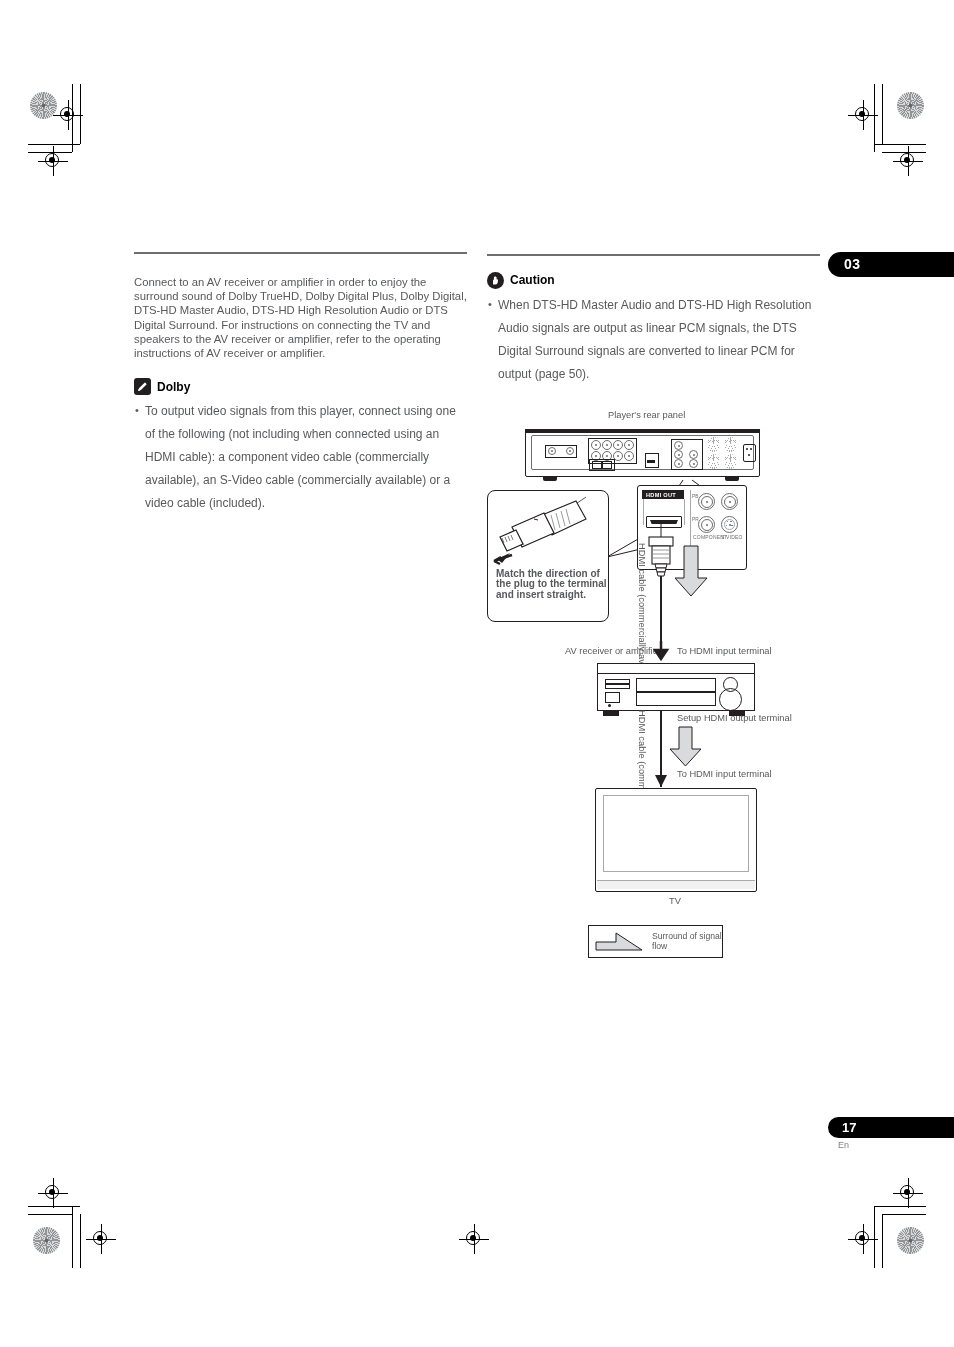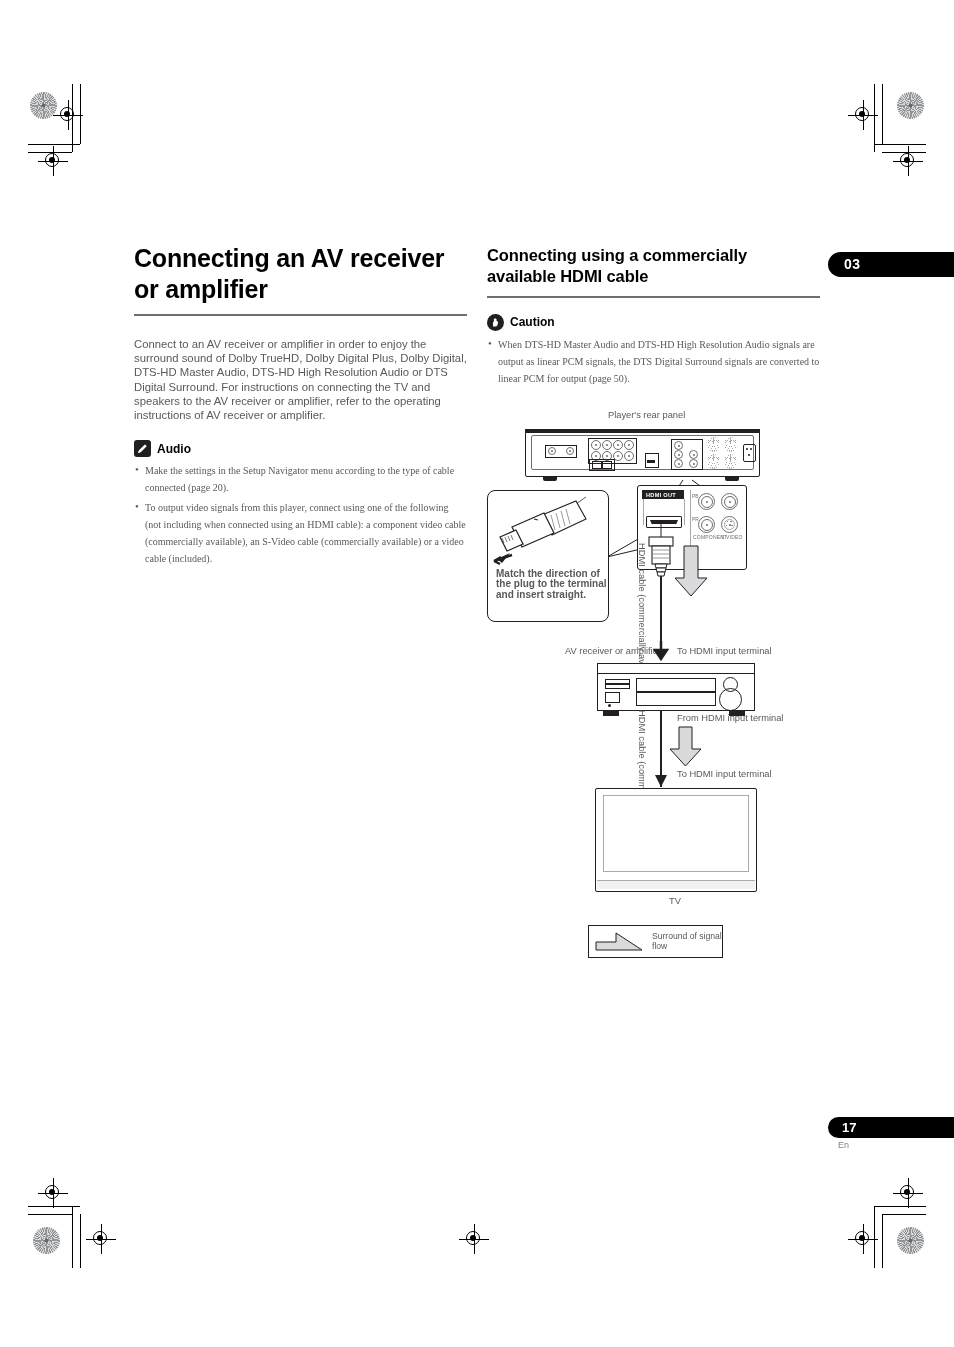--- a/index.html
+++ b/index.html
@@ -88,21 +88,21 @@
   .block-head{display:flex;align-items:center;gap:6px;}
   .icon-badge{
     width:17px;height:17px;background:#231f20;border-radius:3px;
     position:relative;flex:0 0 auto;
   }
   .icon-badge svg{position:absolute;left:2px;top:2px;}
   .block-head .label{font-size:12px;font-weight:bold;color:#000;}
   ul.bullets{margin:5px 0 0 0;padding:0;list-style:none;}
   ul.bullets li{
     position:relative;padding-left:11px;margin-top:3px;
-    font-size:10px;line-height:17px;color:#58595b;font-family:Liberation Serif, serif;
+    font-size:12px;line-height:23px;color:#58595b;
   }
   ul.bullets li:first-child{margin-top:2px;}
   ul.bullets li:before{
     content:"\2022";position:absolute;left:1px;top:-1px;font-size:11px;color:#58595b;
   }
 
   
   .diagram{position:absolute;left:487px;top:405px;width:345px;height:570px;}
   .dlabel{position:absolute;font-size:9.3px;color:#58595b;line-height:11px;white-space:nowrap;}
   .dlabel.vert{
@@ -225,44 +225,41 @@
       <div class="c1"></div>
       <div class="c2"></div>
   </div>
 
 
   <div class="chapter-tab">
     <span class="num">03</span>
   </div>
 
   <div class="col-left">
-    <h1 class="title">Connecting an AV receiver or amplifier</h1>
     <div class="rule"></div>
     <p class="body">Connect to an AV receiver or amplifier in order to enjoy the surround sound of Dolby TrueHD, Dolby Digital Plus, Dolby Digital, DTS-HD Master Audio, DTS-HD High Resolution Audio or DTS Digital Surround. For instructions on connecting the TV and speakers to the AV receiver or amplifier, refer to the operating instructions of AV receiver or amplifier.</p>
 
     <div class="block">
       <div class="block-head">
         <span class="icon-badge">
           <svg width="13" height="13" viewBox="0 0 13 13">
             <path d="M2 11 L3.2 8.1 L9.1 2.2 L10.9 4 L5 9.9 Z" fill="#ffffff"></path>
             <path d="M9.1 2.2 L10.9 4" stroke="#231f20" stroke-width="0.8"></path>
             <path d="M2.2 10.9 L4.4 10.2 L2.9 8.7 Z" fill="#ffffff"></path>
           </svg>
         </span>
-        <span class="label">Audio</span>
+        <span class="label">Dolby</span>
       </div>
       <ul class="bullets">
-        <li>Make the settings in the Setup Navigator menu according to the type of cable connected (page 20).</li>
         <li>To output video signals from this player, connect using one of the following (not including when connected using an HDMI cable): a component video cable (commercially available), an S-Video cable (commercially available) or a video cable (included).</li>
       </ul>
     </div>
   </div>
 
   <div class="col-right">
-    <h2 class="subtitle">Connecting using a commercially available HDMI cable</h2>
     <div class="rule thin"></div>
 
     <div class="block" style="margin-top:16px;">
       <div class="block-head">
         <span class="icon-badge" style="border-radius:50%;">
           <svg width="13" height="13" viewBox="0 0 13 13">
             <path d="M4 10.5 L4 6.2 C4 5.6 4.9 5.6 4.9 6.2 L4.9 3.1 C4.9 2.5 5.8 2.5 5.8 3.1 L5.8 2.7 C5.8 2.1 6.7 2.1 6.7 2.7 L6.7 3.3 C6.7 2.8 7.6 2.8 7.6 3.4 L7.6 5.4 C8.6 5.2 9.1 5.9 9 6.8 C8.9 8.6 8.3 10.5 6.5 10.5 Z" fill="#ffffff"></path>
           </svg>
         </span>
         <span class="label">Caution</span>
@@ -416,21 +413,21 @@
       <div style="position:absolute;left:8px;top:29px;width:13px;height:9px;border:1.1px solid #231f20;"></div>
       <div style="position:absolute;left:11px;top:41px;width:3px;height:3px;background:#231f20;border-radius:50%;"></div>
       <div style="position:absolute;left:39px;top:15px;width:78px;height:12px;border:1.1px solid #231f20;"></div>
       <div style="position:absolute;left:39px;top:29px;width:78px;height:12px;border:1.1px solid #231f20;"></div>
       <div style="position:absolute;left:126px;top:14px;width:13px;height:13px;border:1.6px solid #231f20;border-radius:50%;"></div>
       <div style="position:absolute;left:122px;top:29px;width:21px;height:21px;border:1.8px solid #231f20;border-radius:50%;margin-top:-4px;"></div>
       <div style="position:absolute;left:6px;top:48px;width:16px;height:5px;background:#231f20;"></div>
       <div style="position:absolute;left:132px;top:48px;width:16px;height:5px;background:#231f20;"></div>
     </div>
 
-    <div class="dlabel" style="left:190px;top:308px;">From HDMI input terminal</div>
+    <div class="dlabel" style="left:190px;top:308px;">Setup HDMI output terminal</div>
     <div class="dlabel vert" style="left:150px;top:305px;">HDMI cable (commercially available)</div>
     <div class="dlabel" style="left:190px;top:364px;">To HDMI input terminal</div>
 
     <svg style="position:absolute;left:0;top:0;width:345px;height:570px;pointer-events:none;">
       <line x1="174" y1="306" x2="174" y2="382" stroke="#231f20" stroke-width="2"></line>
       <path d="M168 370 L174 382 L180 370 Z" fill="#231f20"></path>
       <path d="M192 322 l13 0 l0 22 l9 0 l-15.5 17 l-15.5 -17 l9 0 z" fill="#d9dadb" stroke="#231f20" stroke-width="1"></path>
     </svg>
 
     <div class="tvbox">

